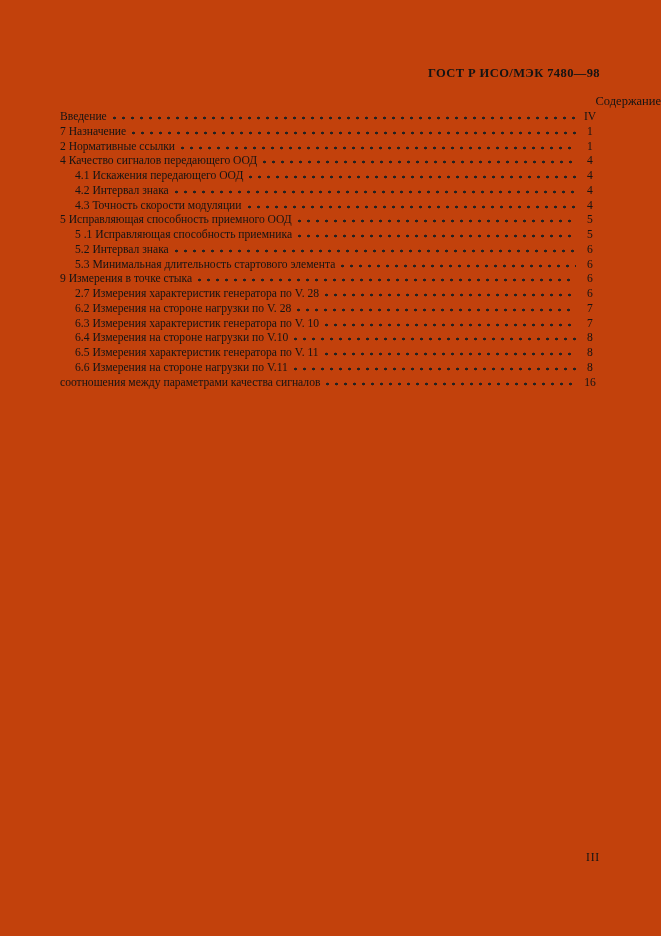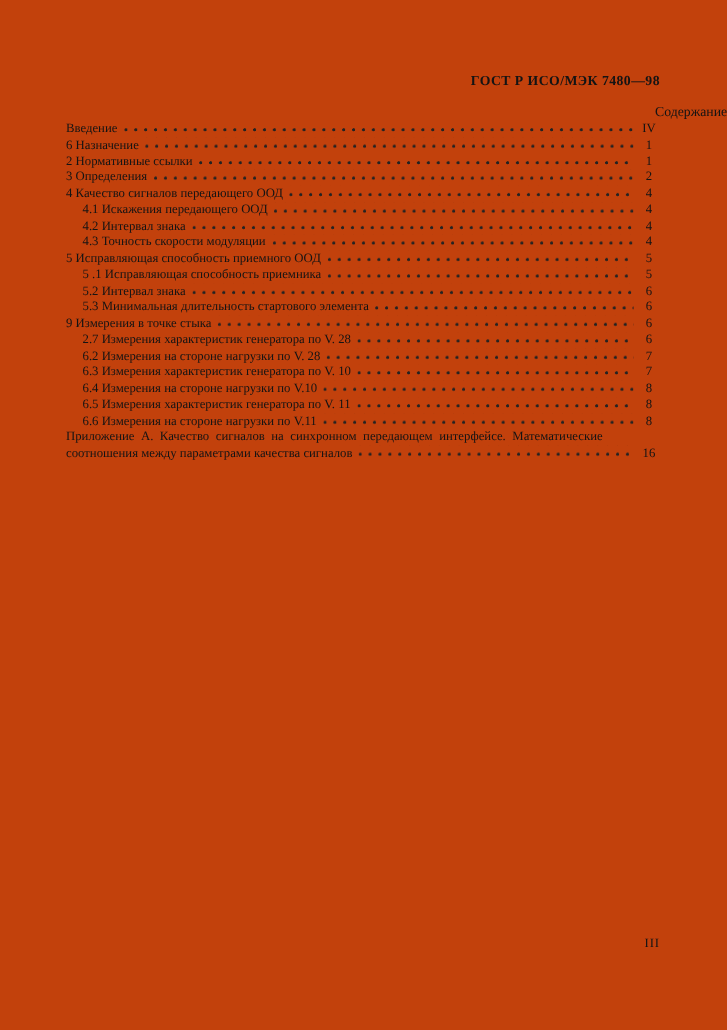--- a/index.html
+++ b/index.html
@@ -83,36 +83,31 @@
 
   <div class="toc">
 
     <div class="toc-row">
       <span class="toc-label lvl0">Введение</span>
       <span class="leader"></span>
       <span class="toc-page">IV</span>
     </div>
 
     <div class="toc-row">
-      <span class="toc-label lvl0">6 Назначение</span>
+      <span class="toc-label lvl0">7 Назначение</span>
       <span class="leader"></span>
       <span class="toc-page">1</span>
     </div>
 
     <div class="toc-row">
       <span class="toc-label lvl0">2 Нормативные ссылки</span>
       <span class="leader"></span>
       <span class="toc-page">1</span>
     </div>
 
-    <div class="toc-row">
-      <span class="toc-label lvl0">3 Определения</span>
-      <span class="leader"></span>
-      <span class="toc-page">2</span>
-    </div>
 
     <div class="toc-row">
       <span class="toc-label lvl0">4 Качество сигналов передающего ООД</span>
       <span class="leader"></span>
       <span class="toc-page">4</span>
     </div>
 
     <div class="toc-row">
       <span class="toc-label lvl1">4.1 Искажения передающего ООД</span>
       <span class="leader"></span>
@@ -191,25 +186,20 @@
       <span class="toc-page">8</span>
     </div>
 
     <div class="toc-row">
       <span class="toc-label lvl1">6.6 Измерения на стороне нагрузки по V.11</span>
       <span class="leader"></span>
       <span class="toc-page">8</span>
     </div>
 
 
-    <div class="toc-row no-leader">
-      <span class="toc-label lvl0 spread">Приложение А. Качество сигналов на синхронном передающем интерфейсе. Математические</span>
-      <span class="leader"></span>
-      <span class="toc-page"></span>
-    </div>
 
     <div class="toc-row">
       <span class="toc-label lvl2">соотношения между параметрами качества сигналов</span>
       <span class="leader"></span>
       <span class="toc-page">16</span>
     </div>
 
   </div>
 
   <div class="page-footer">III</div>

